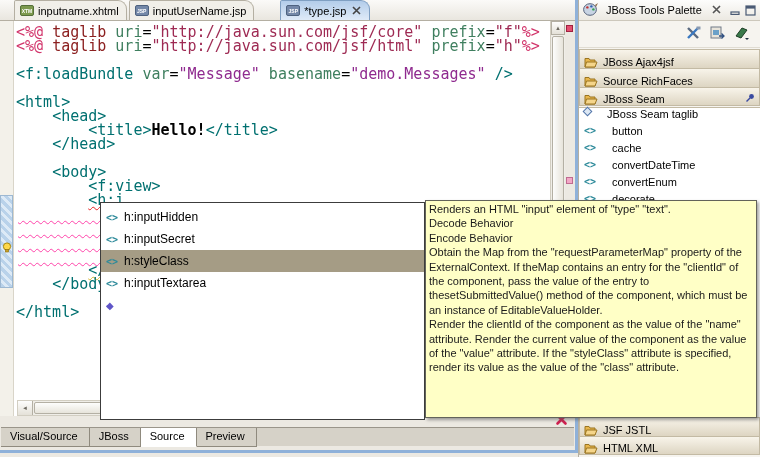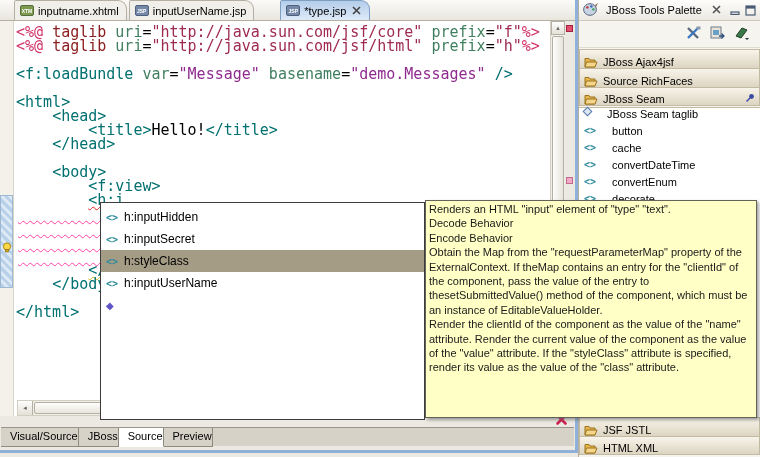--- a/index.html
+++ b/index.html
@@ -21,37 +21,37 @@
 
   #editor-body { position:absolute; left:0; top:21px; width:575px; bottom:0; background:#fff; }
   #ruler { position:absolute; left:0; top:0; width:14px; bottom:34px; background:#f3f1ea; border-right:1px solid #d9d5c9; }
   #ruler-hatch { position:absolute; left:0; top:174px; width:13px; height:93px;
     background:repeating-linear-gradient(45deg,#b9d2ea 0 3px,#ddeaf6 3px 6px); border:1px solid #9db8d2; }
   #warning-ic { position:absolute; left:2px; top:221px; }
   #code { position:absolute; left:16px; top:0; right:25px; padding-top:4px;
     font-family:"DejaVu Sans Mono","Liberation Mono",monospace; font-size:15px; line-height:14px; white-space:pre; }
   .cl { height:14px; }
   .squig { text-decoration-line:underline; text-decoration-style:wavy; text-decoration-thickness:1px; text-decoration-skip-ink:none; }
-  .b { font-weight:normal; }
+  .b { font-weight:bold; }
 
   #vscroll { position:absolute; right:10px; top:0; width:15px; bottom:0; background:#f0eee8; border-left:1px solid #d2cec2; }
   #vscroll .sbtn { position:absolute; top:0; left:0; right:0; height:14px; background:linear-gradient(#fdfdfc,#e4e1d8); border:1px solid #b4b0a4; font-size:6px; color:#6a675e; text-align:center; line-height:12px; }
   #vthumb { position:absolute; top:15px; left:1px; right:1px; height:358px; background:linear-gradient(90deg,#fdfdfc,#e7e4db); border:1px solid #b4b0a4; border-radius:2px; }
   #oruler { position:absolute; right:0; top:0; width:10px; bottom:0; background:#ece9e2; }
   .omark { position:absolute; left:1px; width:7px; height:7px; }
   .omark.err { top:4px; background:#e34e6e; border:1px solid #a02040; }
   .omark.warn { top:156px; background:#f2a8c6; border:1px solid #c06a90; }
 
   #hscroll { position:absolute; left:17px; bottom:34px; width:536px; height:16px; background:#f0eee8; border:1px solid #d2cec2; }
   #hscroll .sbtn { position:absolute; left:0; top:0; bottom:0; width:15px; background:linear-gradient(#fdfdfc,#e4e1d8); border-right:1px solid #b4b0a4; font-size:6px; color:#6a675e; text-align:center; line-height:14px; }
   #hthumb { position:absolute; left:16px; top:1px; bottom:1px; width:505px; background:linear-gradient(#fdfdfc,#e7e4db); border:1px solid #b4b0a4; border-radius:2px; }
 
   #sub-chrome { position:absolute; left:0; bottom:0; width:575px; height:34px; background:#ece9e2; }
   #subtabs { position:absolute; left:1px; bottom:4px; height:19px; display:flex; background:#d6d2c8; border-top:1px solid #9a958a; right:1px; }
-  .stab { padding:2px 0 0 9px; border-right:1px solid #8f8a7e; border-bottom:1px solid #8f8a7e; background:#d6d2c8; height:19px; }
+  .stab { padding:2px 11px 0 9px; border-right:1px solid #8f8a7e; border-bottom:1px solid #8f8a7e; background:#d6d2c8; height:19px; }
   .stab.active { background:#fff; border-bottom:1px solid #fff; font-weight:normal; }
   #errx { position:absolute; right:7px; top:-3px; }
 
   
   #popup { position:absolute; left:100px; top:202px; width:325px; height:218px; background:#fff; border:1px solid #3c3c3c; z-index:5; }
   .pitem { display:flex; align-items:center; gap:6px; height:22px; padding-left:5px; font-size:12px; }
   .pitem.sel { background:#a59c85; }
   .tag-ic { color:#2d8a9a; font-weight:bold; font-family:"DejaVu Sans Mono",monospace; font-size:10px; }
   .jspx-ic { color:#5f55c8; font-size:10px; }
 
@@ -153,21 +153,21 @@
       <div class="pitem">
         <span class="tag-ic">&lt;&gt;</span>
         <span>h:inputSecret</span>
       </div>
       <div class="pitem sel">
         <span class="tag-ic">&lt;&gt;</span>
         <span>h:styleClass</span>
       </div>
       <div class="pitem">
         <span class="tag-ic">&lt;&gt;</span>
-        <span>h:inputUserName</span>
+        <span>h:inputTextarea</span>
       </div>
       <div class="pitem">
         <span class="jspx-ic">◆</span>
       </div>
     </div>
 
   <div id="tooltip">
       <div class="tl">Renders an HTML "input" element of "type" "text".</div>
       <div class="tl">Decode Behavior</div>
       <div class="tl">Encode Behavior</div>

